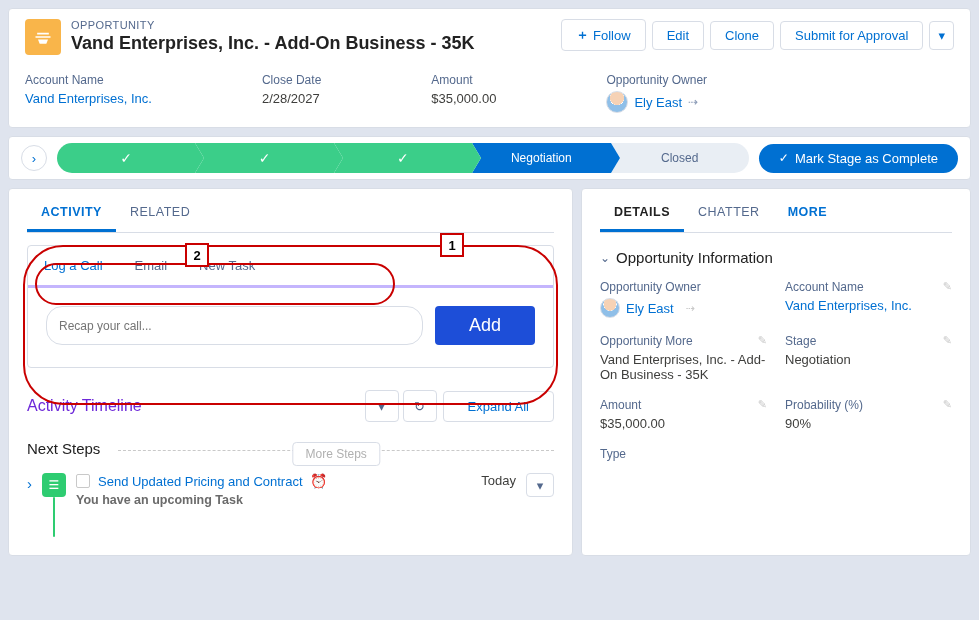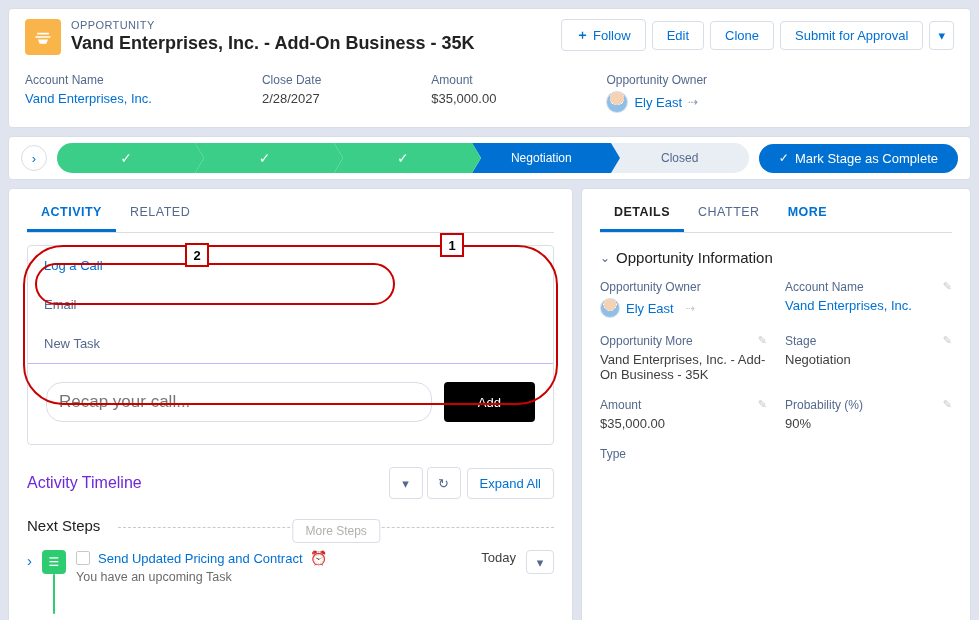--- a/index.html
+++ b/index.html
@@ -50,53 +50,53 @@
   .right { width: 390px; }
 
   .tabbar { display:flex; border-bottom:1px solid #d8dde6; }
   .tab { padding:12px 14px 10px 14px; font-size:12.5px; color:#54698d; letter-spacing:.5px; cursor:pointer; }
   .tab.active { color:#0070d2; border-bottom:3px solid #0070d2; font-weight:600; }
   .tab.plain.active { color:#222; border-bottom-color:#0070d2;}
   .tab.more { color:#0070d2; font-weight:600; }
 
   .composer-wrap { position: relative; margin-top: 12px; }
   .composer { border:1px solid #d8dde6; border-radius:4px; }
-  .composer-tabs { display:flex; border-bottom:1px solid #c4b5fd;flex-direction:column; }
+  .composer-tabs { display:flex; border-bottom:3px solid #c4b5fd; }
   .ctab { padding:12px 16px; font-size:13px; color:#54698d; cursor:pointer; }
   .ctab.active { color:#0070d2; }
   .composer-body { padding:18px 18px 22px 18px; display:flex; gap:12px; }
-  .recap { flex:1; border:1px solid #d8dde6; border-radius:16px; padding:9px 12px; color:#999; font-size:17px; }
-  .add-btn { background:#000000; color:#fff; border:none; border-radius:4px; padding:9px 34px; font-size:13px; cursor:pointer; }
+  .recap { flex:1; border:1px solid #d8dde6; border-radius:16px; padding:9px 12px; color:#999; font-size:12px; }
+  .add-btn { background:#1d4ed8; color:#fff; border:none; border-radius:4px; padding:9px 34px; font-size:18px; cursor:pointer; }
 
   .redcircle { position:absolute; border:2px solid #c90000; border-radius:40px; pointer-events:none; }
   .red1 { top:0px; left:-4px; right:-4px; height:160px; border-radius:40px;}
   .red2 { top:18px; left:8px; width:360px; height:42px; border-radius:24px; }
   .callout { position:absolute; width:24px; height:24px; border:2px solid #c90000; background:#fff; color:#000; font-weight:700; display:flex; align-items:center; justify-content:center; font-size:13px; }
   .c1 { top:-12px; right:90px; }
   .c2 { top:-2px; left:158px; }
 
   .timeline-head { display:flex; align-items:center; margin-top:22px; }
   .timeline-head h3 { font-size:16px; color:#6d28d9; font-weight:400; flex:1;}
   .sq { width:34px; height:32px; border:1px solid #d8dde6; background:#fff; border-radius:4px; display:flex; align-items:center; justify-content:center; color:#54698d; cursor:pointer; margin-left:4px;}
-  .expand-all { border:1px solid #d8dde6; background:#fff; color:#0070d2; padding:7px 12px; border-radius:4px; margin-left:6px; cursor:pointer; font-size:13px;}
+  .expand-all { border:1px solid #d8dde6; background:#fff; color:#0070d2; padding:7px 24px; border-radius:4px; margin-left:6px; cursor:pointer; font-size:13px;}
 
   .next-steps-row { display:flex; align-items:center; margin-top:18px; }
   .next-steps-row h4 { font-size:15px; color:#222; font-weight:400;}
   .dashed { flex:1; border-top:1px dashed #c9c9c9; margin-left:18px; position:relative; top:2px;}
   .more-steps { border:1px solid #d8dde6; color:#b0b0b0; padding:4px 12px; border-radius:4px; font-size:12px; background:#fff; position:relative; top:-9px;}
 
   .task-row { display:flex; align-items:flex-start; margin-top:16px; gap:10px; }
   .chev2 { color:#0070d2; font-size:15px; padding-top:2px; cursor:pointer;}
   .task-icon { width:24px; height:24px; background:#2ecc71; border-radius:4px; display:flex; align-items:center; justify-content:center; color:#fff; font-size:12px;}
   .task-main { flex:1; }
   .task-title-row { display:flex; align-items:center; gap:8px;}
   .chk-box { width:14px; height:14px; border:1px solid #c9c9c9; border-radius:2px;}
   .task-title { color:#0070d2; font-size:13px;}
   .reminder { color:#cc4b37; font-size:14px;}
-  .task-sub { color:#6b6b6b; font-size:12.5px; margin-top:4px;}
+  .task-sub { color:#6b6b6b; font-size:12.5px; margin-top:4px;font-weight:bold;}
   .task-date { color:#3e3e3c; font-size:13px;}
   .dd { width:28px; height:24px; border:1px solid #d8dde6; border-radius:4px; display:flex; align-items:center; justify-content:center; color:#54698d; cursor:pointer;}
   .line-down { width:2px; background:#2ecc71; height:40px; margin-left:11px; border-radius:1px;}
 
   
   .section-hdr { display:flex; align-items:center; gap:6px; margin:16px 0 14px 0; color:#222; font-size:15px;}
   .section-hdr .caret { font-size:12px; color:#54698d; }
   .dgrid { display:grid; grid-template-columns: 1fr 1fr; column-gap: 18px; row-gap: 16px; }
   .dcell .dlbl { font-size:12px; color:#54698d; margin-bottom:4px;}
   .dcell .dval { font-size:13px; color:#3e3e3c;}

